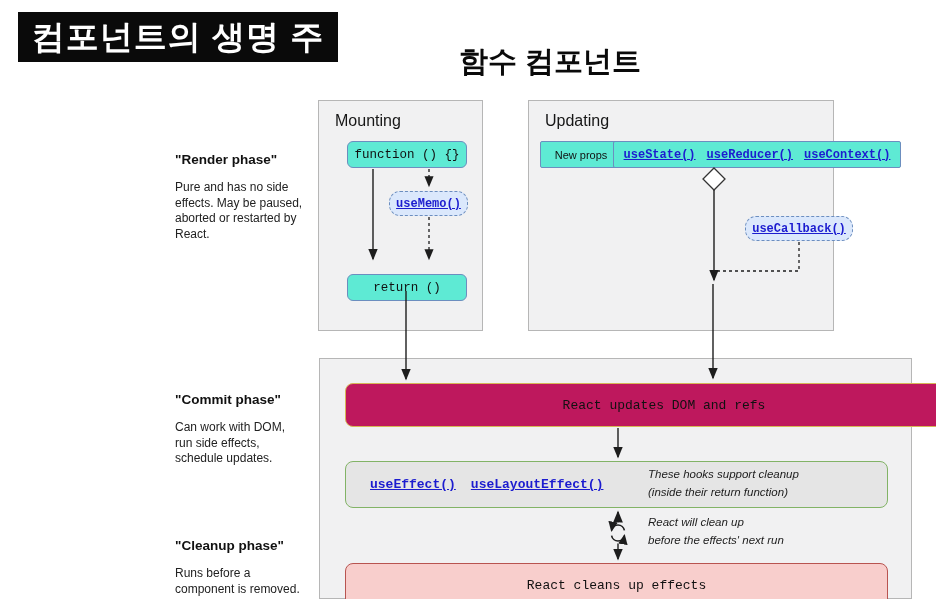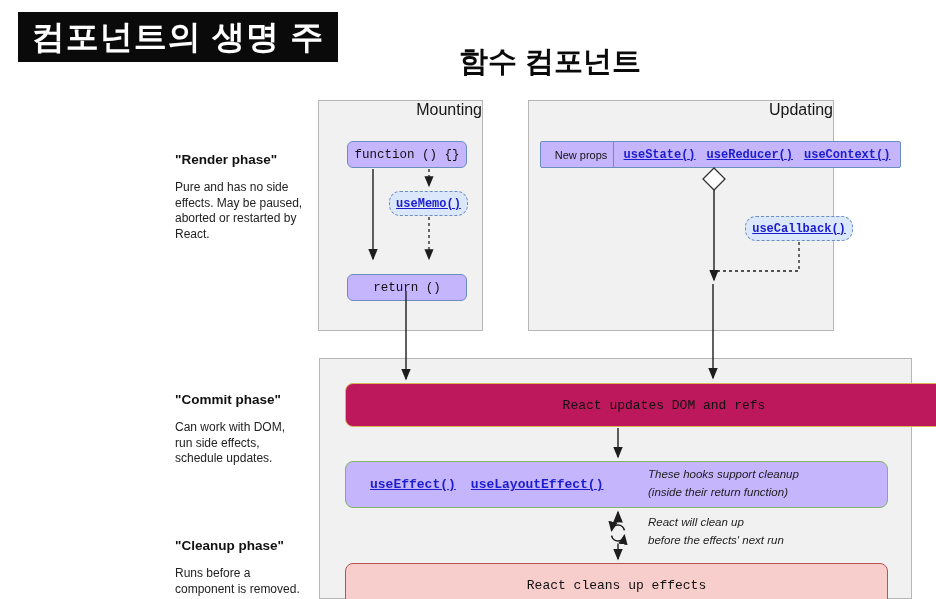--- a/index.html
+++ b/index.html
@@ -25,41 +25,41 @@
   #phase-commit{ top:392px; }
   #phase-cleanup{ top:538px; }
   
   .panel{
     position:absolute; background:#f1f1f2; border:1px solid #b6b6b6; box-sizing:border-box;
   }
   #panel-mounting{ left:318px; top:100px; width:165px; height:231px; }
   #panel-updating{ left:528px; top:100px; width:306px; height:231px; }
   #panel-commit{ left:319px; top:358px; width:593px; height:241px; }
   .panel-title{
-    position:absolute; width:100%; top:0; text-align:right;
-    font-size:16px; color:#161616;
+    position:absolute; width:100%; top:11px; text-align:left;
+    font-size:16px; color:#161616;padding-left:16px;
   }
   
   .node{
     position:absolute; box-sizing:border-box; display:flex; align-items:center; justify-content:center;
     font-family:"Liberation Mono","DejaVu Sans Mono",monospace; font-size:12.5px; color:#111;
   }
-  .blue{ background:#c4b5fd; border:1px solid #6c8ebf; border-radius:6px; }
+  .blue{ background:#5eead4; border:1px solid #6c8ebf; border-radius:6px; }
   .blue-dashed{ background:#dbe8fc; border:1px dashed #6c8ebf; border-radius:11px; }
   #node-function{ left:347px; top:141px; width:120px; height:27px; }
   #node-usememo{ left:389px; top:191px; width:79px; height:25px; }
   #node-return{ left:347px; top:274px; width:120px; height:27px; }
   #node-newprops{ left:540px; top:141px; width:82px; height:27px; border-radius:2px;
                   font-family:"Liberation Sans",sans-serif; font-size:11px; }
   #node-hooks{ left:613px; top:141px; width:288px; height:27px; border-radius:2px; gap:11px; }
   #node-usecallback{ left:745px; top:216px; width:108px; height:25px; }
   #node-domupdate{ left:345px; top:383px; width:638px; height:44px;
                    background:#be185d; border:1px solid #d6b656; border-radius:8px; font-size:13px; }
   #node-effects{ left:345px; top:461px; width:543px; height:47px;
-                 background:#c4b5fd; border:1px solid #82b366; border-radius:8px;
+                 background:#e5e5e5; border:1px solid #82b366; border-radius:8px;
                  justify-content:flex-start; padding-left:24px; gap:15px; }
   #node-cleanup{ left:345px; top:563px; width:543px; height:44px;
                  background:#f8cecc; border:1px solid #b85450; border-radius:8px; font-size:13px; }
   .hook-link{
     font-family:"Liberation Mono","DejaVu Sans Mono",monospace; font-weight:bold;
     color:#1c1ccf; text-decoration:underline; cursor:pointer;
   }
   #node-hooks .hook-link{ font-size:12px; }
   #node-usememo .hook-link, #node-usecallback .hook-link{ font-size:12px; }
   #node-effects .hook-link{ font-size:13px; }

